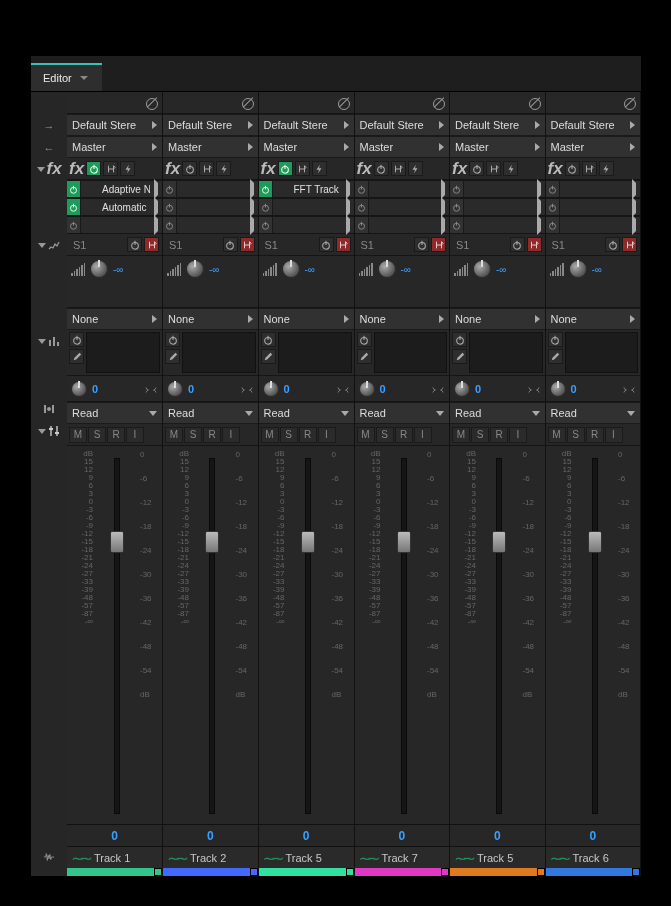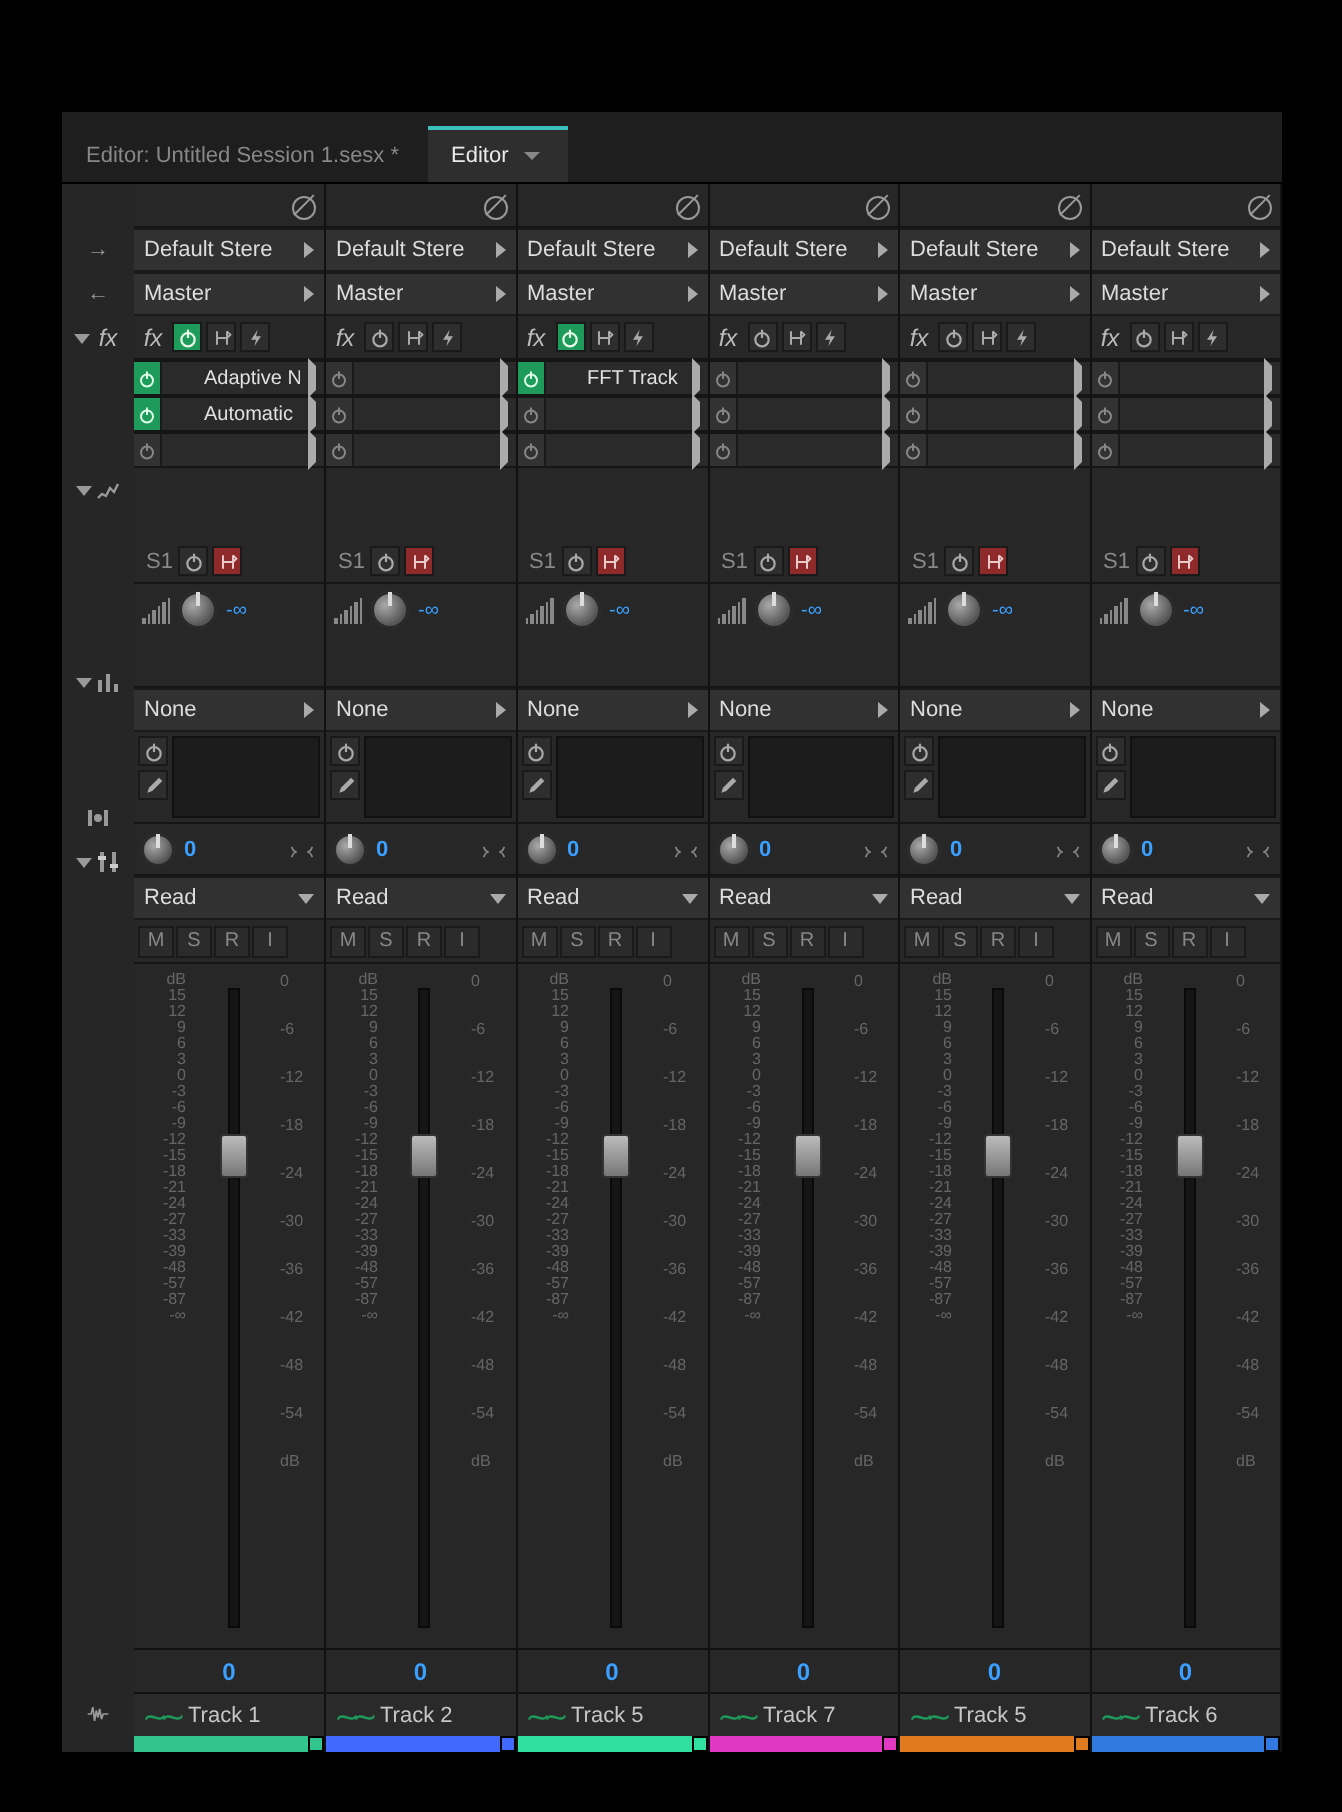--- a/index.html
+++ b/index.html
@@ -28,28 +28,28 @@
   .slash-icon { width: 14px; height: 14px; position: relative; }
   .slash-icon::before { content: ""; position: absolute; left: 2px; top: 2px; width: 10px; height: 10px; border: 1.2px solid #999; border-radius: 50%; }
   .slash-icon::after { content: ""; position: absolute; left: 1px; top: 6.5px; width: 14px; height: 1.2px; background: #999; transform: rotate(-45deg); }
   .drop { height: 22px; display: flex; align-items: center; justify-content: space-between; padding: 0 5px; background: #313131; border: 1px solid #1a1a1a; border-left: none; border-right: none; font-size: 11px; color: #ddd; cursor: pointer; }
   .tri { width: 0; height: 0; border-top: 4px solid transparent; border-bottom: 4px solid transparent; border-left: 5px solid #aaa; }
   .tri-down { width: 0; height: 0; border-left: 4px solid transparent; border-right: 4px solid transparent; border-top: 5px solid #aaa; }
   
   .fx-hdr { height: 22px; display: flex; align-items: center; gap: 2px; padding: 0 2px; }
   .mini { width: 15px; height: 15px; border: 1px solid #1a1a1a; display: flex; align-items: center; justify-content: center; color: #aaa; font-size: 9px; cursor: pointer; background: #2e2e2e; }
   .mini.on { background: var(--accent-green); color: #e8ffe8; }
-  .mini-txt { font-style: italic; color: #bbb; font-size: 12px; width: 15px; text-align: center; }
+  .mini-txt { font-style: italic; color: #bbb; font-size: 17px; width: 15px; text-align: center; font-weight: bold; }
   .fxslot { height: 18px; display: flex; align-items: center; background: #2a2a2a; border-top: 1px solid #161616; }
   .fxslot .pw { width: 14px; display: flex; align-items: center; justify-content: center; border-right: 1px solid #1a1a1a; height: 100%; background: #323232; }
   .fxslot .pw.on { background: var(--accent-green); }
   .fxslot .nm { flex: 1; padding: 0 21px; font-size: 10px; color: #e0e0e0; overflow: hidden; white-space: nowrap; }
   .fxslot .ar { width: 12px; text-align: center; }
   
-  .send-hdr { height: 22px; display: flex; align-items: center; justify-content: flex-start; padding: 0 3px; margin-top: 36px; }
+  .send-hdr { height: 22px; display: flex; align-items: center; justify-content: space-between; padding: 0 3px; }
   .send-lbl { color: var(--text-dim); font-size: 11px; padding: 0 3px; }
   .send-body { height: 52px; display: flex; align-items: flex-start; padding: 2px 4px; gap: 4px; }
   .bars { display: flex; align-items: flex-end; gap: 1px; height: 14px; margin-top: 4px; }
   .bars span { width: 1.5px; background: #888; }
   .knob { width: 20px; height: 20px; border-radius: 50%; background: radial-gradient(circle at 35% 35%, #aaa, #555 70%); border: 2px solid #2a2a2a; position: relative; margin-top: 1px; }
   .knob::after { content: ""; position: absolute; left: 50%; top: -1px; width: 2px; height: 7px; background: #ddd; transform: translateX(-50%); }
   .inf { color: #3a9fff; font-size: 10px; margin-top: 6px; }
   
   .eq { height: 46px; display: flex; padding: 2px; gap: 2px; }
   .eq-btns { display: flex; flex-direction: column; gap: 2px; }
@@ -81,23 +81,20 @@
   .g-arr-l::after { content: "←"; color: #999; }
   .g-tri-down { width: 0; height: 0; border-left: 4px solid transparent; border-right: 4px solid transparent; border-top: 5px solid #999; display: inline-block; margin-right: 2px; }
   .power-ico svg, .lightning-ico svg, .sliders-ico svg, .pencil-ico svg, .stereo svg, .eq-ico svg, .bal-ico svg, .fader-ico svg, .wf-ico svg { width: 12px; height: 12px; display: block; }
 </style>
 </head>
 <body>
 
 <div class="frame">
 
   <div class="tabbar">
-    <div class="tab">
-      <span>Editor: Untitled Session 1.sesx *</span>
-    </div>
     <div class="tab active">
       <span>Editor</span>
       <span class="tab-menu"></span>
     </div>
   </div>
 
   <div class="mixer">
 
     <div class="gutter">
       <div class="gcell" style="height:22px"></div>

